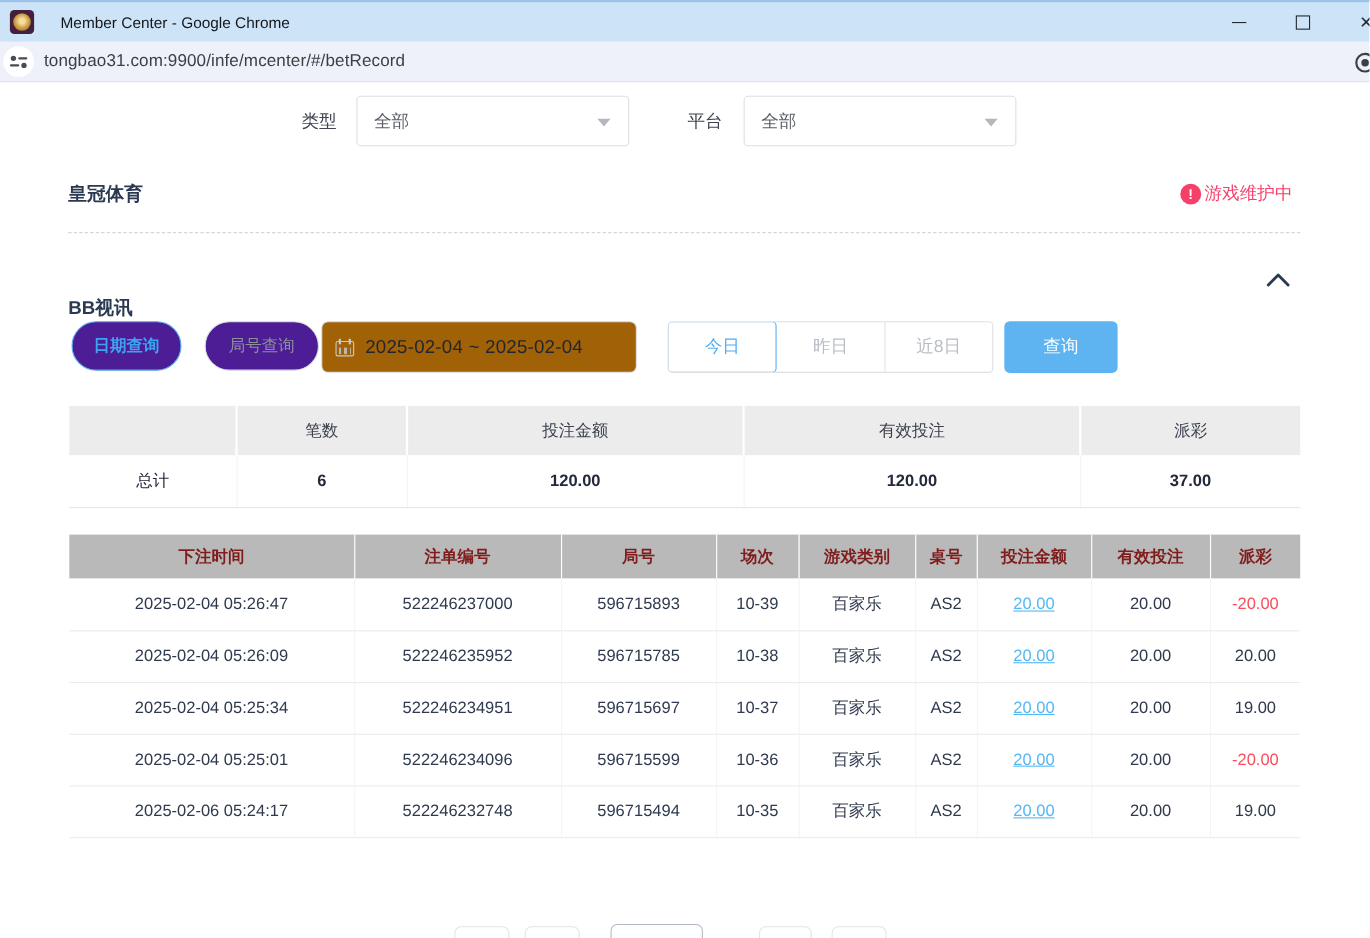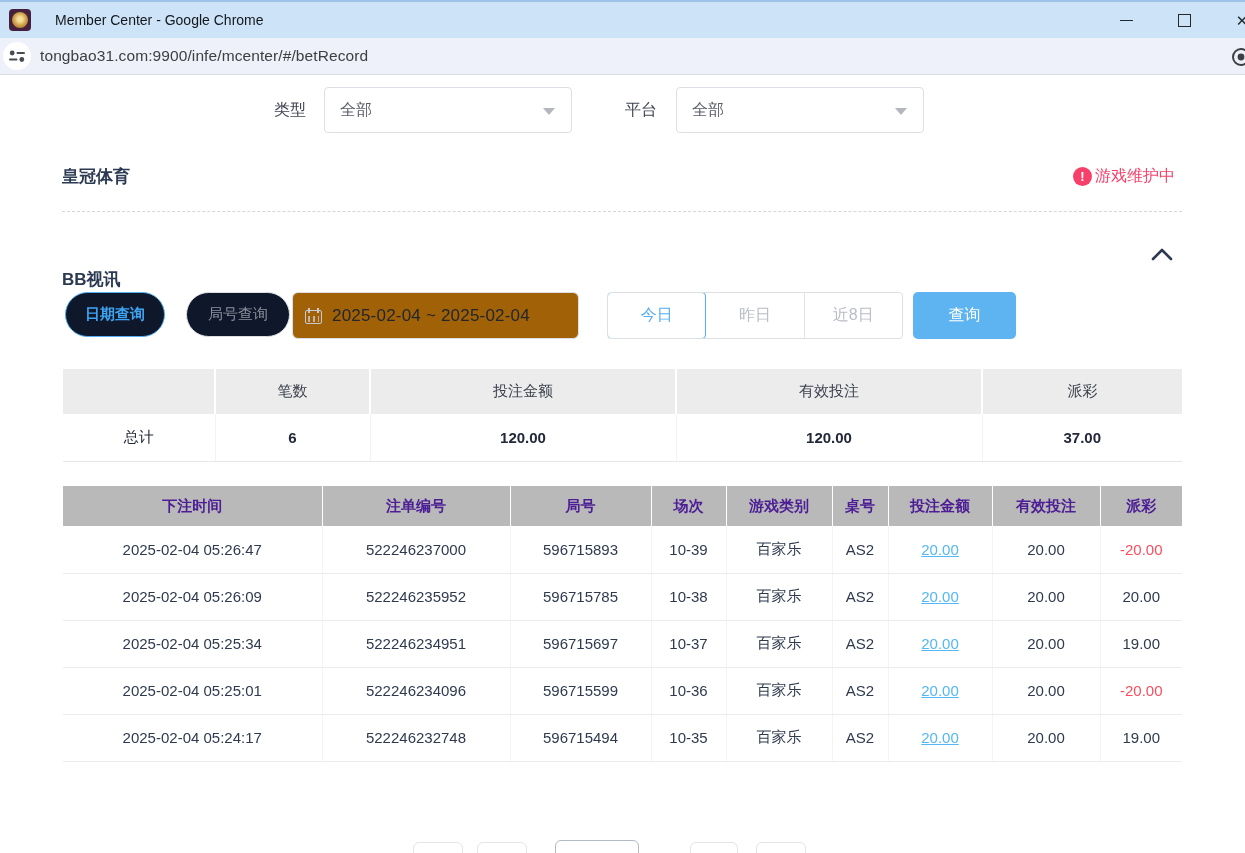--- a/index.html
+++ b/index.html
@@ -47,21 +47,21 @@
     color:#f6406a; font-size:16px; }
   .excl { width:19px; height:19px; border-radius:50%; background:#f6406a; color:#fff;
     font-size:13px; font-weight:bold; display:flex; align-items:center; justify-content:center;
     margin-right:3px; }
   .dashed-div { position:absolute; top:136px; left:62px; right:63px;
     border-top:1px dashed #d6d6d6; }
   .chev-up { position:absolute; top:172px; right:72px; width:22px; height:14px; cursor:pointer; }
 
   
   .qrow { position:absolute; top:217px; left:0; width:100%; height:47px; }
-  .pill { position:absolute; height:45px; border-radius:23px; background:#0f172a;
+  .pill { position:absolute; height:45px; border-radius:23px; background:#4c1d95;
     display:flex; align-items:center; justify-content:center; font-size:15px; cursor:pointer; }
   .pill-date { left:65px; width:100px; border:1px solid #57aff3; color:#3da4f2; font-weight:bold; }
   .pill-round { left:186px; width:104px; border:1px solid #dddfe4; color:#8c919b; }
   .date-input { position:absolute; left:292px; width:287px; height:47px; background:#a16207;
     border:1px solid #dddfe4; border-radius:6px; display:flex; align-items:center;
     padding:0 12px; cursor:pointer; }
   .cal-icon { width:17px; height:16px; margin-right:10px; position:relative; flex:0 0 auto; }
   .cal-body { position:absolute; top:2px; left:0; right:0; bottom:0;
     border:1.5px solid #c7cad1; border-radius:2px; }
   .cal-top { position:absolute; top:0; left:3px; right:3px; display:flex; justify-content:space-between; }
@@ -85,21 +85,21 @@
   .summary-tbl { position:absolute; top:294px; left:63px; width:1119px; }
   .summary-tbl th { background:#ececec; height:45px; font-size:15px; font-weight:normal;
     color:#3c414d; border-right:2px solid #fff; }
   .summary-tbl th:last-child { border-right:none; }
   .summary-tbl td { height:47px; text-align:center; font-size:15px; color:#23283a;
     border-bottom:1px solid #e7e7e7; border-right:1px solid #f1f3f6; background:#fff; }
   .summary-tbl td:last-child { border-right:none; }
   .summary-tbl td.val { font-weight:bold; }
 
   .main-tbl { position:absolute; top:411px; left:63px; width:1119px; }
-  .main-tbl th { background:#b9b9b9; height:40px; color:#4c1d95; font-size:15px; font-weight:bold;
+  .main-tbl th { background:#b9b9b9; height:40px; color:#7f1d1d; font-size:15px; font-weight:bold;
     border-right:1px solid #fff; }
   .main-tbl th:last-child { border-right:none; }
   .main-tbl td { height:47px; text-align:center; font-size:15px; color:#2f3a4e;
     border-bottom:1px solid #ececec; border-right:1px solid #f2f4f7; background:#fff; }
   .main-tbl td:last-child { border-right:none; }
   .main-tbl a { color:#54b8f5; text-decoration:underline; cursor:pointer; }
   .main-tbl td.neg { color:#fb4d5d; }
 
   
   .pager-btn { position:absolute; height:32px; background:#fff; border:1px solid #e4e4e4;
@@ -282,21 +282,21 @@
       <td>522246234096</td>
       <td>596715599</td>
       <td>10-36</td>
       <td>百家乐</td>
       <td>AS2</td>
       <td><a>20.00</a></td>
       <td>20.00</td>
       <td class="neg">-20.00</td>
     </tr>
     <tr>
-      <td>2025-02-04 05:24:17</td>
+      <td>2025-02-06 05:24:17</td>
       <td>522246232748</td>
       <td>596715494</td>
       <td>10-35</td>
       <td>百家乐</td>
       <td>AS2</td>
       <td><a>20.00</a></td>
       <td>20.00</td>
       <td>19.00</td>
     </tr>
   </tbody>

